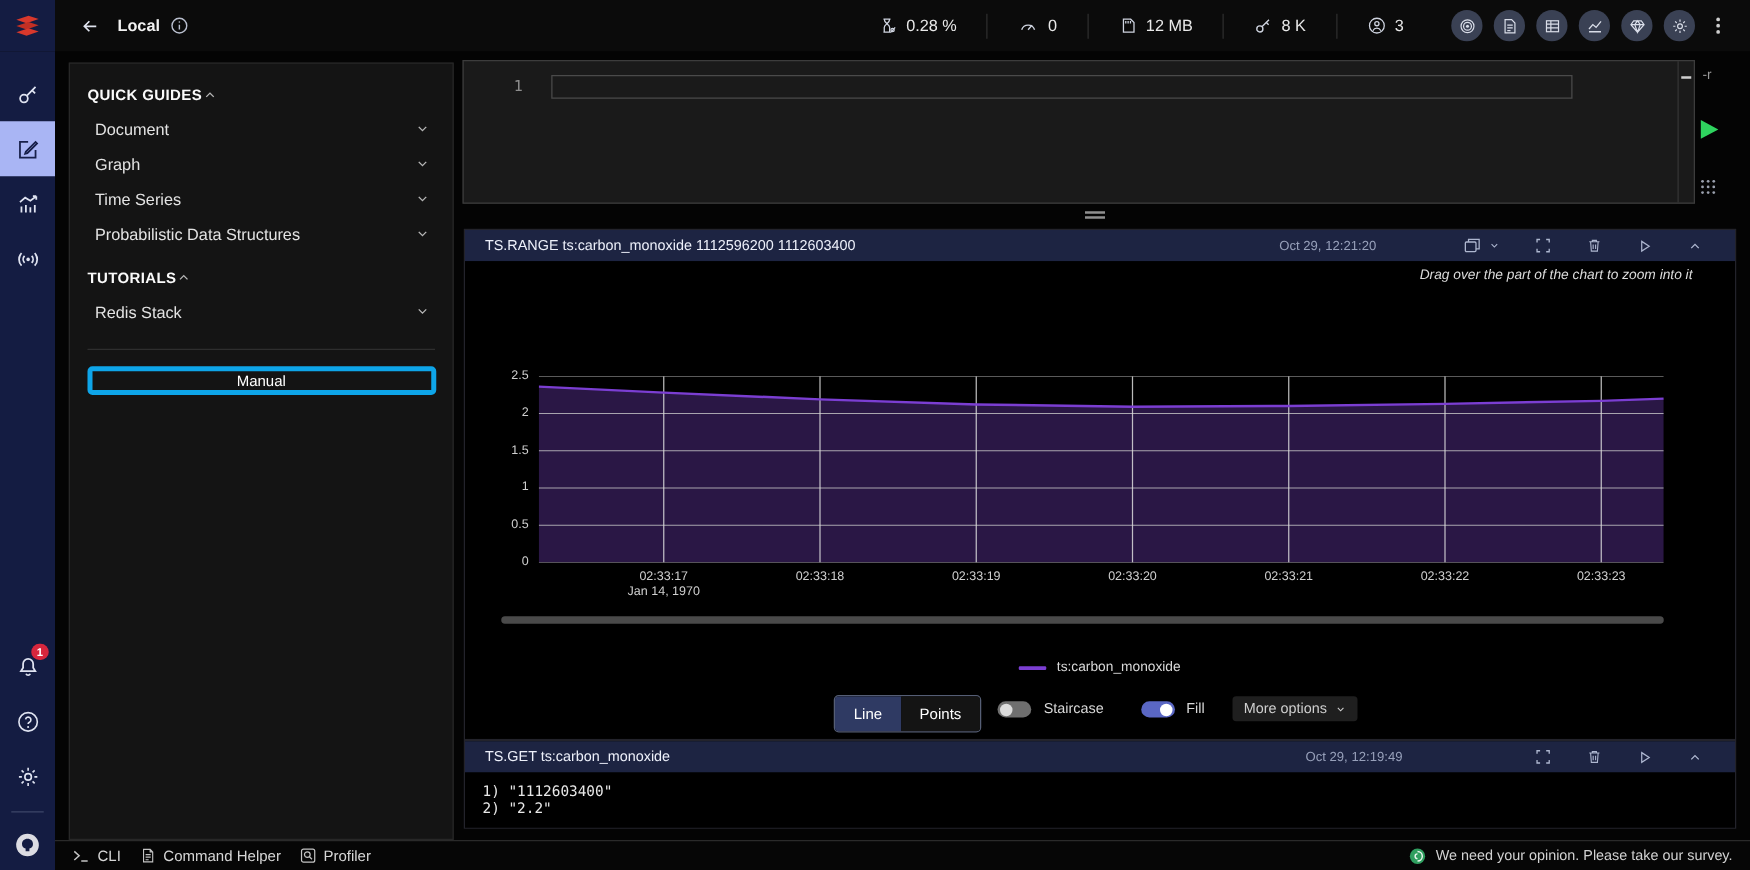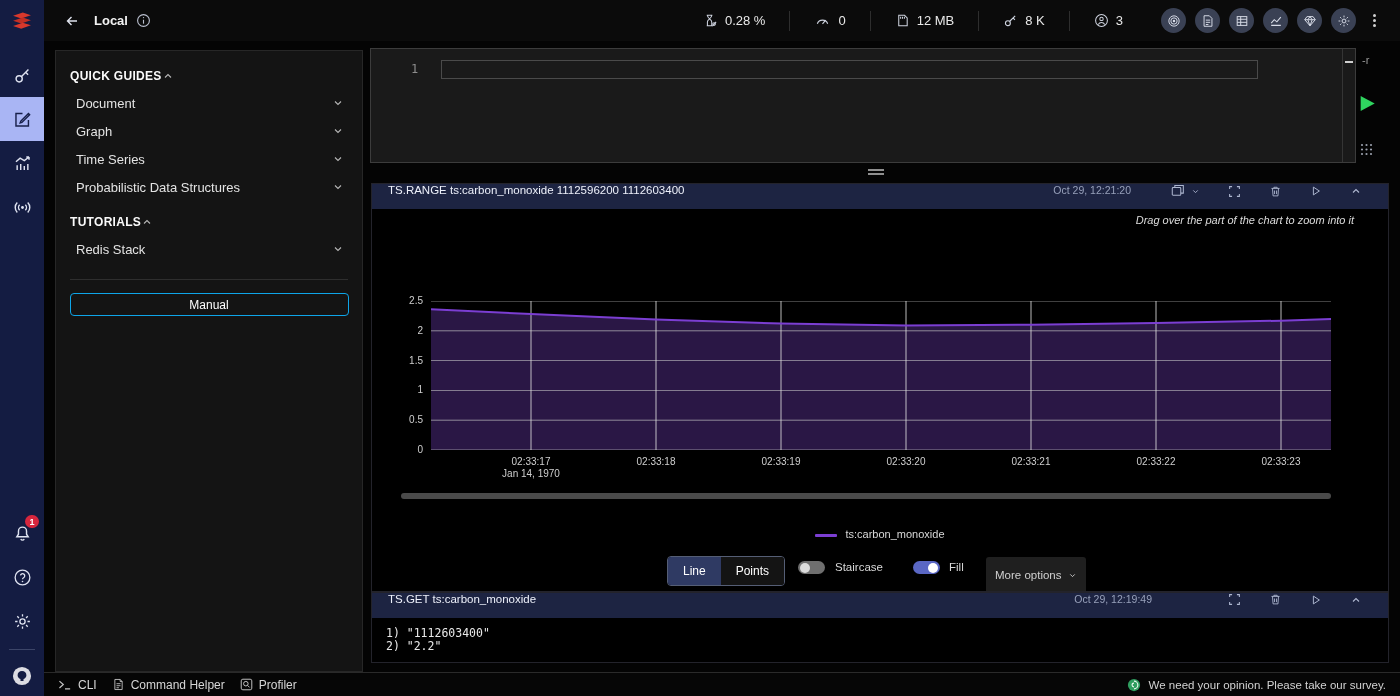--- a/index.html
+++ b/index.html
@@ -40,42 +40,42 @@
   
   .guides { position:absolute; left:55px; top:50px; width:308px; height:622px; background:#141414;
             border:1px solid #272727; padding-top:12px; }
   .g-head { display:flex; align-items:center; padding:0 18px 0 14px;
             height:26px; color:#fafafa; font-size:12px; font-weight:700; letter-spacing:.3px; cursor:pointer; }
   .g-item { display:flex; align-items:center; justify-content:space-between; padding:0 18px 0 20px;
             height:28px; color:#e3e3e3; font-size:13px; cursor:pointer; }
   .g-chev { color:#b5b5b5; display:flex; }
   .g-div { border-top:1px solid #2e2e2e; margin:16px 14px 0; }
   .manual-btn { display:block; margin:13px auto 0; width:279px; height:23px; background:transparent;
-                border:1px solid #0ea5e9; border-radius:4px; color:#fff; font-size:12px; cursor:pointer;
+                border:4px solid #0ea5e9; border-radius:4px; color:#fff; font-size:12px; cursor:pointer;
                 font-family:"Liberation Sans",sans-serif; }
 
   
   .workbench { position:absolute; left:370px; top:41px; width:1020px; bottom:0; }
   .editor { position:absolute; left:0; top:7px; width:986px; height:115px; background:#1a1a1a;
             border:1px solid #3c3c3c; cursor:text; }
   .line-no { position:absolute; left:40px; top:13px; color:#8d8d8d; font:12px "DejaVu Sans Mono", monospace; }
   .active-line { position:absolute; left:70px; top:11px; width:817px; height:19px; border:1px solid #4a4a4a; }
   .minimap { position:absolute; right:0; top:0; bottom:0; width:13px; border-left:1px solid #353535; cursor:pointer; }
   .mm-dash { position:absolute; top:12px; left:2px; width:8px; height:2px; background:#cfcfcf; }
   .editor-overlay-label { position:absolute; left:992px; top:13px; color:#9a9a9a; font-size:11px; }
   .run-btn { position:absolute; left:984px; top:50px; background:none; border:none; cursor:pointer; padding:2px; }
   .drag-handle { position:absolute; left:989px; top:101px; cursor:grab; color:#9aa0ad; }
   .resize-handle { position:absolute; left:498px; top:128px; width:16px; height:6px; cursor:row-resize;
                    border-top:2px solid #8f8f8f; border-bottom:2px solid #8f8f8f; }
 
   
   .card { position:absolute; left:1px; width:1018px; background:#000; border:1px solid #23232b; }
   .card1 { top:142px; height:409px; }
   .card2 { top:551px; height:71px; }
-  .card-h { height:25px; background:#1d2442; display:flex; align-items:flex-start; padding-left:16px; }
+  .card-h { height:25px; background:#1d2442; display:flex; align-items:center; padding-left:16px;gap:30px; }
   .cmd { font-size:11.5px; color:#edf0fa; white-space:nowrap; }
   .time { margin-left:auto; font-size:10.5px; color:#97a0ba; }
   .icon-row { display:flex; align-items:center; gap:28px; margin-right:26px; }
   .icon-row .ib { background:none; border:none; color:#aeb7d0; padding:0; cursor:pointer; display:flex; align-items:center; }
   .card-body { position:relative; height:calc(100% - 25px); background:#000; overflow:hidden; }
 
   
   .zoom-hint { position:absolute; top:5px; right:34px; font-style:italic; font-size:11px; color:#dcdcdc; }
   .plot { position:absolute; left:59px; top:92px; width:900px; height:149px; cursor:crosshair; }
   .plot svg { position:absolute; inset:0; }
@@ -93,21 +93,21 @@
   .seg.active { background:#2f3a63; }
   .toggle { position:absolute; top:5px; width:27px; height:13px; border-radius:7px; cursor:pointer; }
   .toggle .knob { position:absolute; top:1.5px; width:10px; height:10px; border-radius:50%; }
   .t-stair { left:426px; background:#6f6f6f; }
   .t-stair .knob { left:2px; background:#dcdcdc; }
   .t-fill { left:541px; background:#5a67c4; }
   .t-fill .knob { right:2px; background:#fff; }
   .t-label { position:absolute; top:5px; font-size:11.5px; color:#d8d8d8; }
   .lbl-stair { left:463px; }
   .lbl-fill { left:577px; }
-  .more-opt { position:absolute; left:614px; top:1px; height:36px; padding:0 9px; background:#1f1f1f;
+  .more-opt { position:absolute; left:614px; top:1px; height:20px; padding:0 9px; background:#1f1f1f;
               border:none; border-radius:3px; color:#cfcfcf; font-size:11.5px; display:flex; align-items:center;
               gap:7px; cursor:pointer; font-family:"Liberation Sans",sans-serif; }
 
   .out-line { margin:0; padding-left:14px; font:11.5px/13px "DejaVu Sans Mono", monospace; color:#e8e8e8; }
   .out-wrap { padding-top:9px; }
 
   
   .statusbar { position:absolute; left:44px; right:0; bottom:0; height:24px; background:#060606;
                border-top:1px solid #2a2a2a; display:flex; align-items:center; padding:0 14px; gap:15px; }
   .sb-item { display:flex; align-items:center; gap:6px; font-size:12px; color:#d6d6d6; cursor:pointer; }

